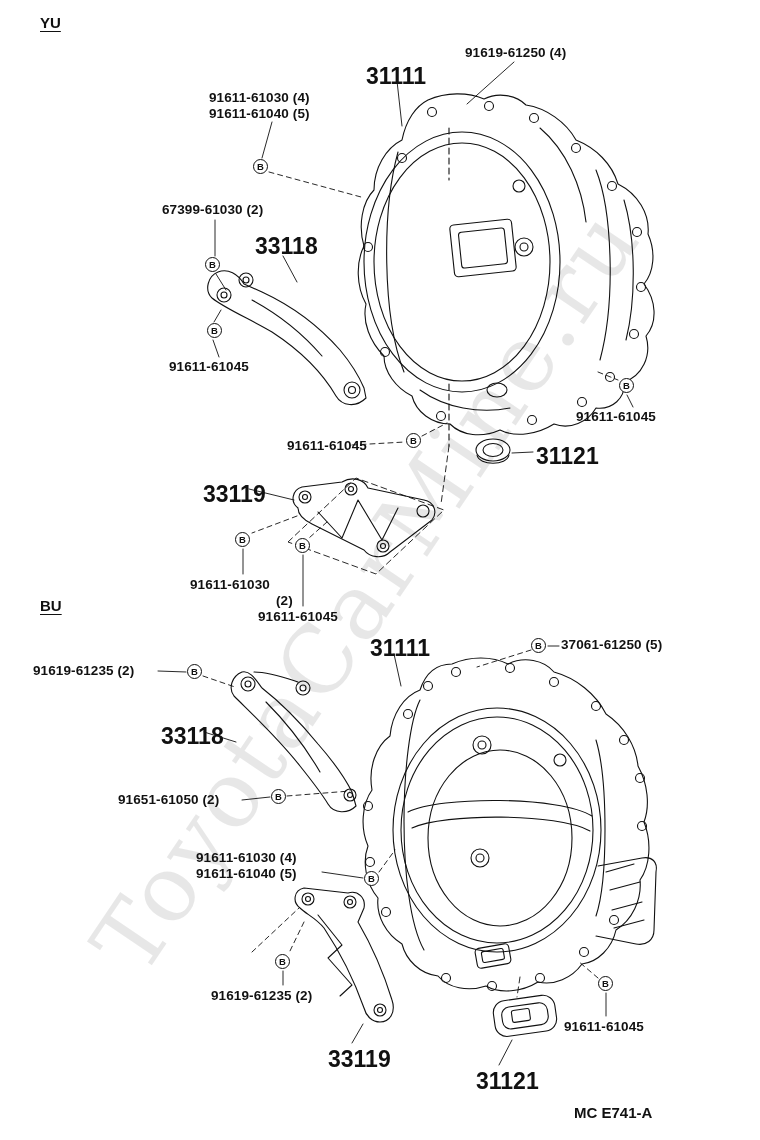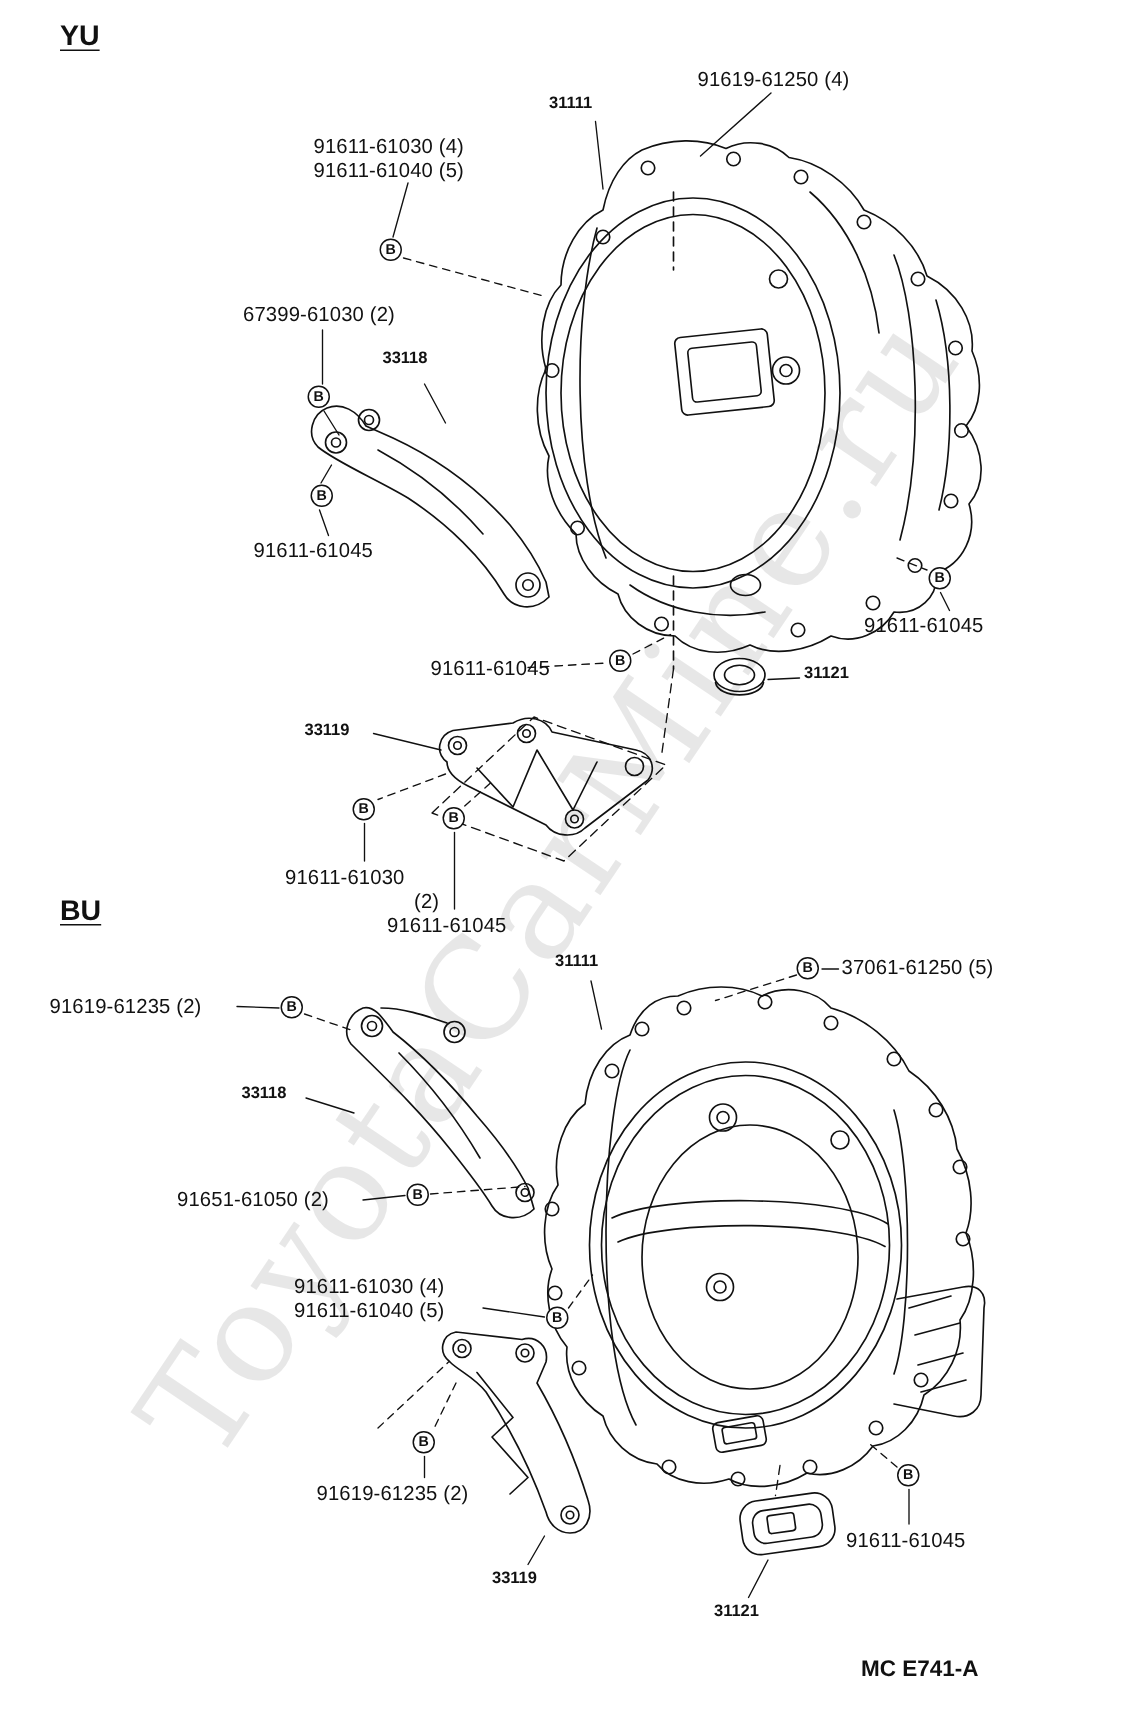--- a/index.html
+++ b/index.html
@@ -1,22 +1,22 @@
 <!DOCTYPE html>
 <html><head>
 <meta charset="utf-8">
 <style>
   html,body { margin:0; padding:0; background:#fff; }
   .page { position:relative; width:760px; height:1140px; background:#ffffff;
           font-family:"Liberation Sans", sans-serif; overflow:hidden; }
   .art { position:absolute; left:0; top:0; }
-  .pn { position:absolute; font-weight:400; font-size:13.5px; color:#111;
+  .pn { position:absolute; font-weight:700; font-size:13.5px; color:#111;
         white-space:nowrap; letter-spacing:.1px; }
-  .pn-big { position:absolute; font-weight:700; font-size:11px; color:#111; white-space:nowrap; }
-  .section-label { position:absolute; font-weight:700; font-size:19px; color:#111;
+  .pn-big { position:absolute; font-weight:700; font-size:23px; color:#111; white-space:nowrap; }
+  .section-label { position:absolute; font-weight:700; font-size:15px; color:#111;
         text-decoration:underline; text-underline-offset:3px; }
   .bmark { position:absolute; width:15px; height:15px; box-sizing:border-box;
         border:1.5px solid #111; border-radius:50%; background:#fff;
         display:flex; align-items:center; justify-content:center;
         font-size:9.5px; font-weight:700; color:#111; line-height:1; }
   .footer-code { position:absolute; font-weight:700; font-size:15px; color:#111; }
 </style>
 </head>
 <body>
 

